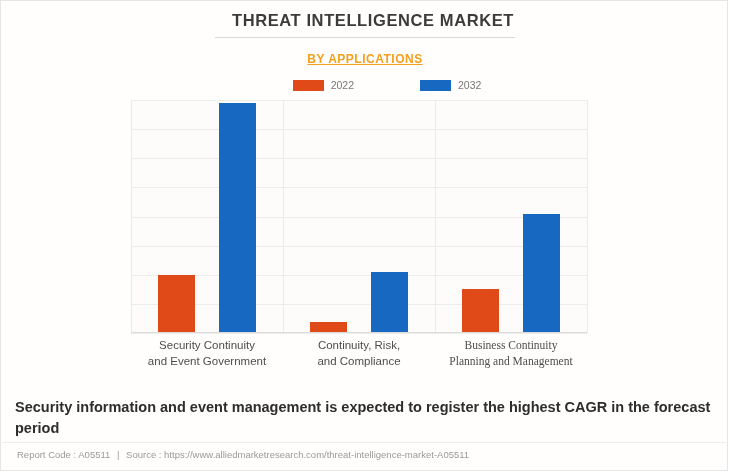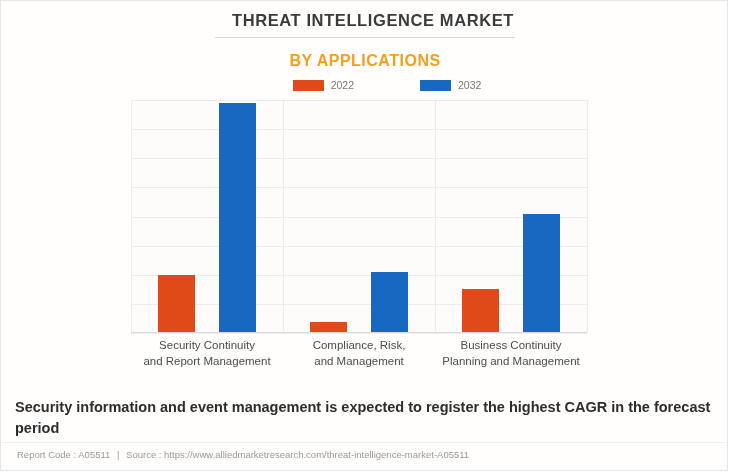--- a/index.html
+++ b/index.html
@@ -26,22 +26,23 @@
     color:#3b3b3b;
     padding-left:8px;
   }
   #title-rule{
     position:absolute;left:214px;top:36px;width:300px;height:1px;
     background:#d9d9d9;
   }
   #subtitle{
     position:absolute;left:0;top:51px;width:728px;
     text-align:center;
-    font-size:16px;font-weight:bold;letter-spacing:.5px;
+    font-size:12px;font-weight:bold;letter-spacing:.5px;
     color:#f5a01d;
+    text-decoration:underline;
   }
 
   
   #legend{
     position:absolute;left:0;top:79px;width:728px;
     display:flex;justify-content:center;align-items:center;gap:22px;
   }
   .legend-item{display:flex;align-items:center;gap:7px;padding-left:44px;}
   .legend-swatch{width:31px;height:11px;display:block;}
   .legend-label{font-size:10.5px;color:#787878;line-height:11px;}
@@ -131,23 +132,23 @@
 
   <div id="footer-rule"></div>
   <div id="footer">
     <span>Report Code : A05511</span>
     <span class="sep">|</span>
     <span>Source : https://www.alliedmarketresearch.com/threat-intelligence-market-A05511</span>
   </div>
 
 <div class="catlabel" style="left: 130px; width: 152px;">
       <div>Security Continuity</div>
-      <div>and Report Management</div>
+      <div>and Event Government</div>
     </div>
     <div class="catlabel" style="left: 282px; width: 152px;">
-      <div>Compliance, Risk,</div>
-      <div>and Management</div>
+      <div>Continuity, Risk,</div>
+      <div>and Compliance</div>
     </div>
-    <div class="catlabel" style="left: 434px; width: 152px;">
+    <div class="catlabel" style="left: 434px; width: 152px; font-family: Liberation Serif, serif;">
       <div>Business Continuity</div>
       <div>Planning and Management</div>
     </div>
   </div>
 
 </body></html>

